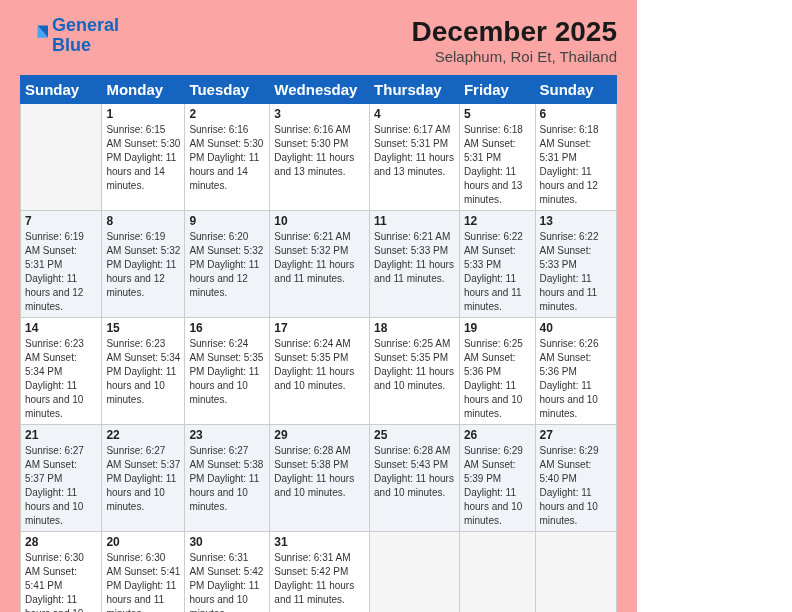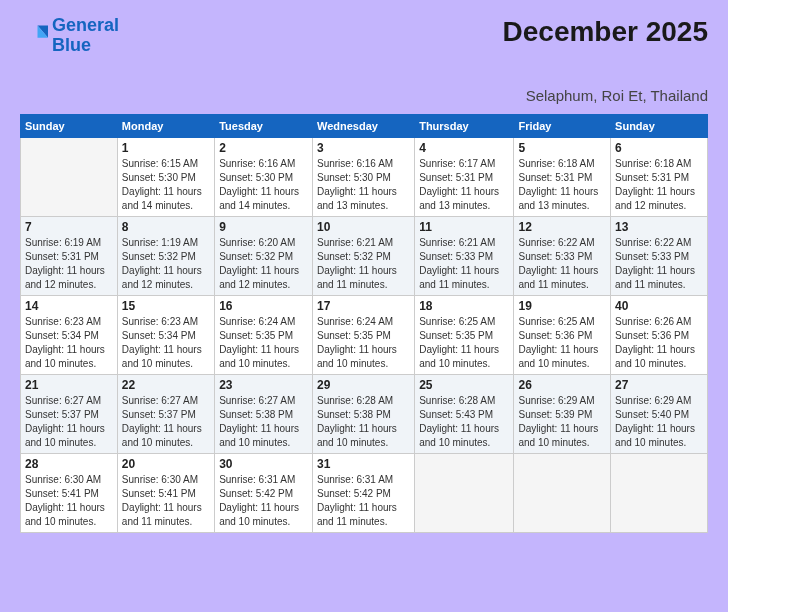--- a/index.html
+++ b/index.html
@@ -4,24 +4,24 @@
   <style>
     * { margin: 0; padding: 0; box-sizing: border-box; }
     body {
       font-family: Arial, sans-serif;
       background: #fff;
       width: 792px;
       height: 612px;
       overflow: hidden;
     }
     .page {
-      width: 728px;
+      width: 637px;
       height: 612px;
       padding: 16px 20px;
-      background: #c4b5fd;
+      background: #fca5a5;
     }
     .header {
       display: flex;
       align-items: flex-start;
       justify-content: space-between;
       margin-bottom: 10px;
     }
     .logo {
       display: flex;
       align-items: center;
@@ -44,31 +44,30 @@
       text-align: right;
     }
     .month-title {
       font-size: 28px;
       font-weight: bold;
       color: #1a1a1a;
     }
     .subtitle {
       font-size: 15px;
       color: #444;
-      margin-top: 39px;
     }
     .calendar {
       width: 100%;
       border-collapse: collapse;
       border: 1px solid #bbb;
     }
     .calendar th {
       background: #1565c0;
       color: #fff;
-      font-size: 11px;
+      font-size: 15px;
       font-weight: bold;
       padding: 5px 4px;
       text-align: left;
       border: 1px solid #1565c0;
     }
     .calendar td {
       vertical-align: top;
       border: 1px solid #ccc;
       padding: 3px 4px;
       width: 113px;
@@ -179,21 +178,21 @@
         <tr>
           <td class="row-shade">
             <span class="day-num">7</span>
             <div class="day-info">Sunrise: 6:19 AM
 Sunset: 5:31 PM
 Daylight: 11 hours
 and 12 minutes.</div>
           </td>
           <td class="row-shade">
             <span class="day-num">8</span>
-            <div class="day-info">Sunrise: 1:19 AM
+            <div class="day-info">Sunrise: 6:19 AM
 Sunset: 5:32 PM
 Daylight: 11 hours
 and 12 minutes.</div>
           </td>
           <td class="row-shade">
             <span class="day-num">9</span>
             <div class="day-info">Sunrise: 6:20 AM
 Sunset: 5:32 PM
 Daylight: 11 hours
 and 12 minutes.</div>

